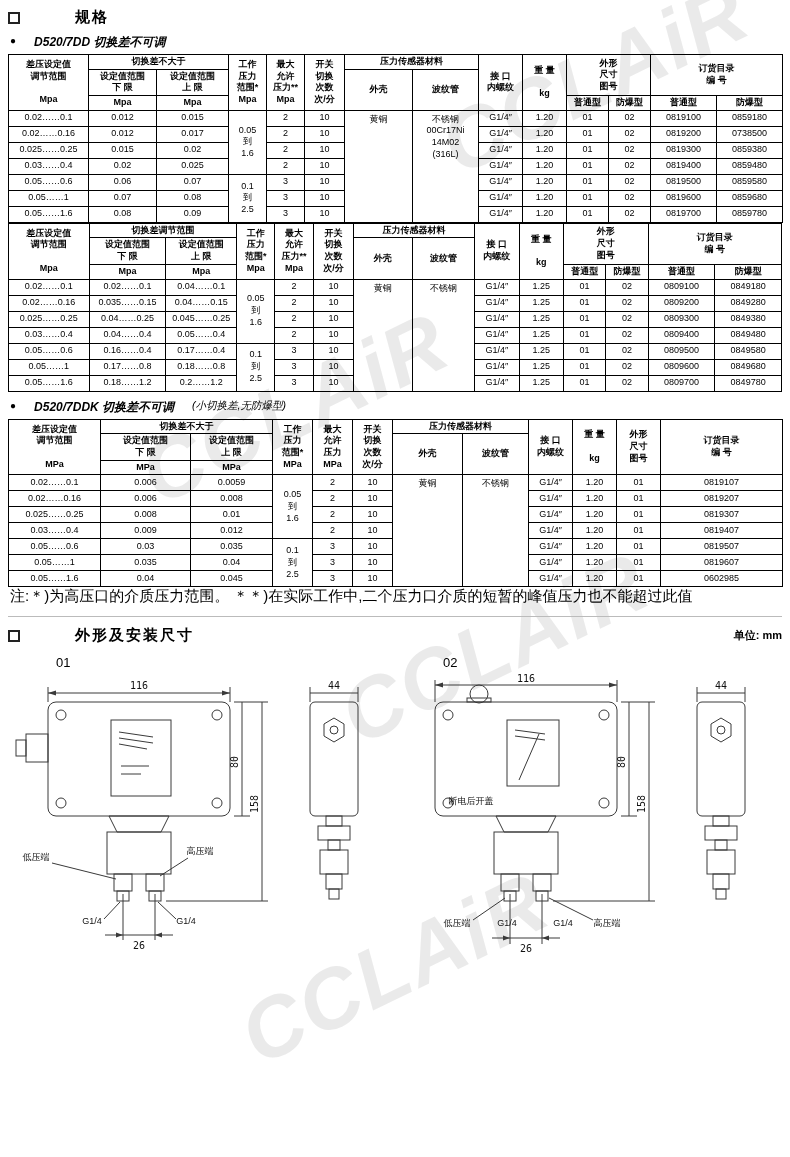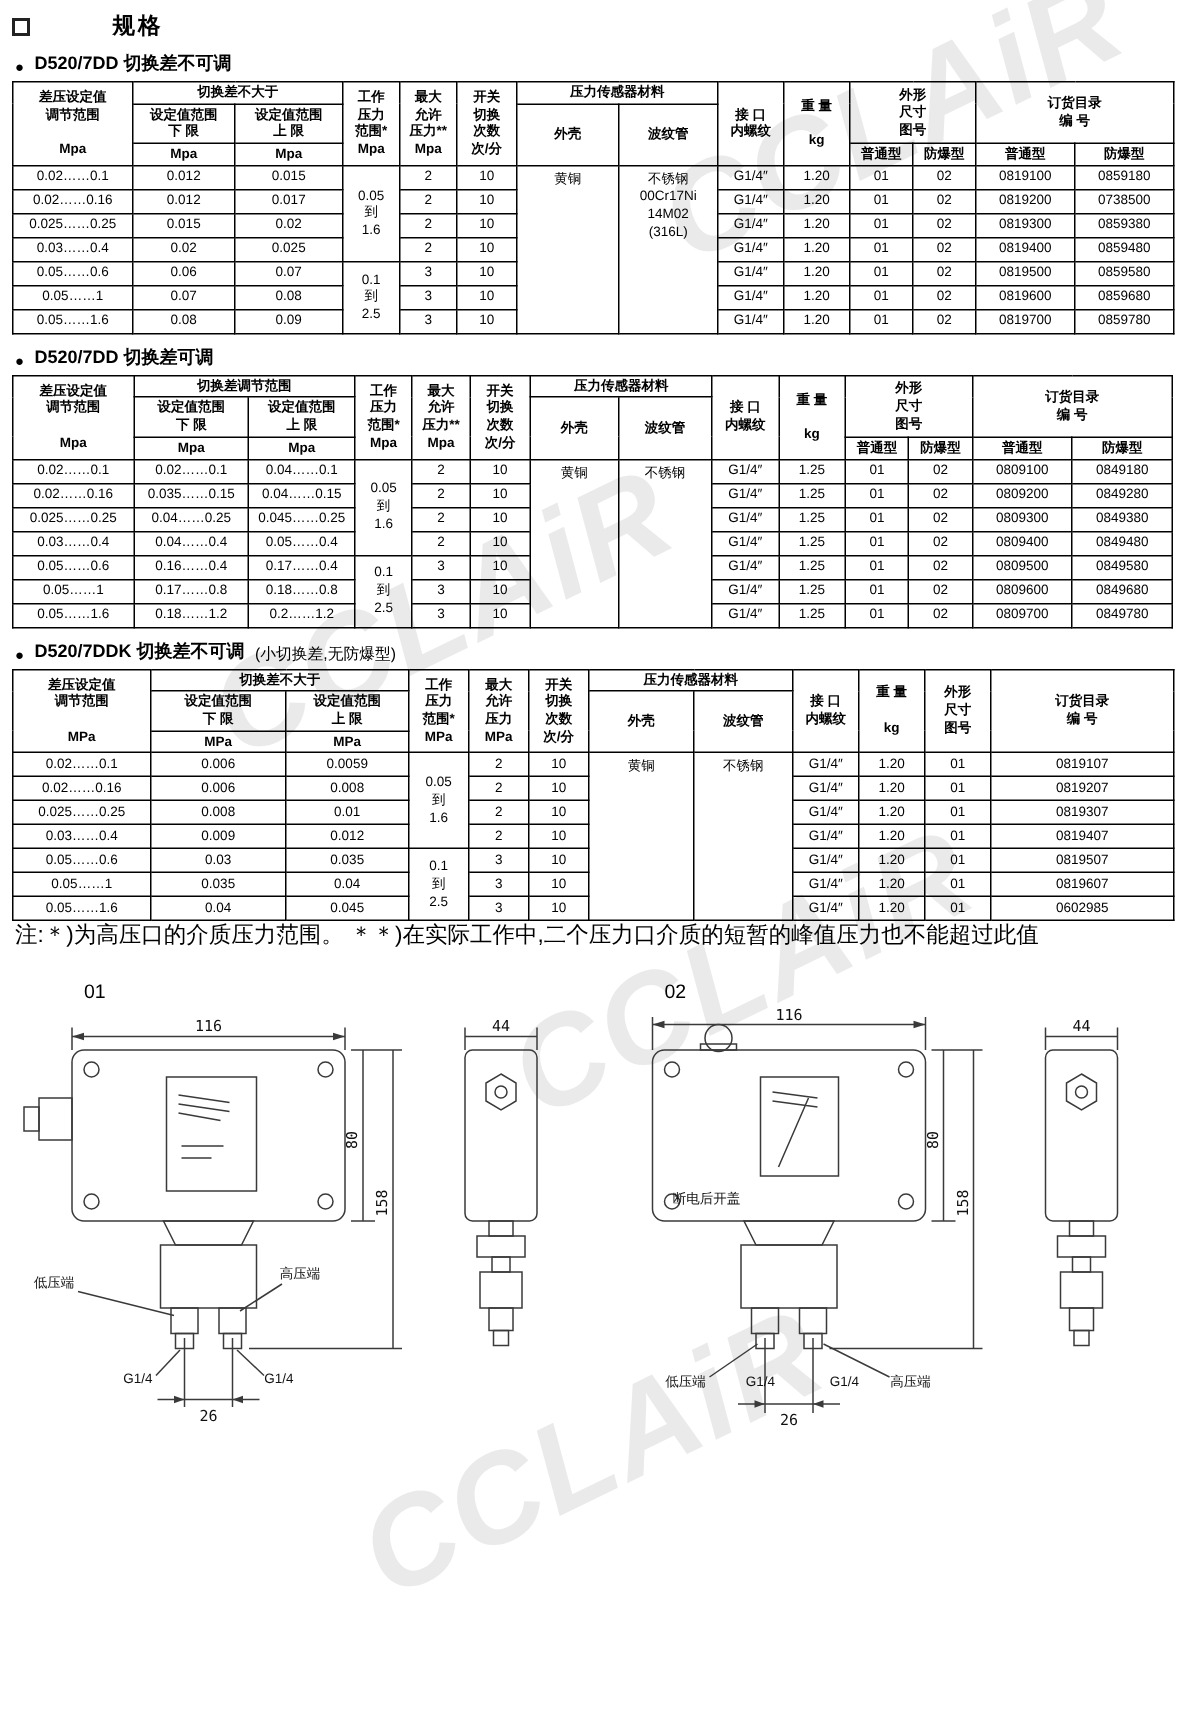--- a/index.html
+++ b/index.html
@@ -8,21 +8,21 @@
   .page { position: relative; width: 790px; height: 1157px; background: #fff; padding: 6px 8px; overflow: hidden; }
   .wm { position: absolute; font-family: "Liberation Sans", sans-serif; font-style: italic; font-weight: bold;
         font-size: 84px; color: rgba(175,175,175,0.26); transform: rotate(-26deg); white-space: nowrap;
         pointer-events: none; z-index: 0; letter-spacing: 2px; }
   .content { position: relative; z-index: 1; }
 
   .sec-head { display: flex; align-items: center; gap: 7px; margin: 2px 0 4px; }
   .sq { width: 12px; height: 12px; border: 2px solid #222; display: inline-block; flex: 0 0 auto; }
   .sec-title { font-size: 15px; font-weight: bold; letter-spacing: 2px; margin-left: 48px; }
 
-  .tbl-title { display: flex; align-items: flex-end; gap: 7px; margin: 7px 0 3px 2px; font-size: 12px; font-weight: bold; }
+  .tbl-title { display: flex; align-items: flex-start; gap: 18px; margin: 7px 0 3px 2px; font-size: 12px; font-weight: bold; font-style: italic; }
   .bullet { line-height: 1; }
   .bullet::before { content: "●"; font-size: 10px; }
   .tbl-sub { font-weight: normal; font-size: 10.5px; }
 
   table { border-collapse: collapse; table-layout: fixed; width: 774px; background: transparent; padding-left: 24px; }
   th, td { border: 1px solid #000; text-align: center; vertical-align: middle; font-size: 9px;
            padding: 1px; white-space: pre-line; line-height: 1.3; overflow: hidden; }
   th { font-weight: bold; }
   td { height: 16px; }
   .vtop { vertical-align: top; padding-top: 3px; }
@@ -227,24 +227,20 @@
             <td>G1/4″</td>
             <td>1.20</td>
             <td>01</td>
             <td>02</td>
             <td>0819700</td>
             <td>0859780</td>
           </tr>
         </tbody>
     </table>
 
-    <div class="tbl-title">
-      <span class="bullet"></span>
-      <span>D520/7DD 切换差可调</span>
-    </div>
     <table>
       <colgroup>
         <col style="width:80px">
           <col style="width:76px">
           <col style="width:70px">
           <col style="width:38px">
         <col style="width:38px">
           <col style="width:40px">
           <col style="width:58px">
           <col style="width:62px">
@@ -554,20 +550,25 @@
             <td>G1/4″</td>
             <td>1.20</td>
             <td>01</td>
             <td>0602985</td>
           </tr>
         </tbody>
     </table>
 
     <div class="note">注:＊)为高压口的介质压力范围。  ＊＊)在实际工作中,二个压力口介质的短暂的峰值压力也不能超过此值</div>
 
+    <div class="sec2-head">
+      <span class="sq"></span>
+      <span class="sec-title">外形及安装尺寸</span>
+      <span class="unit">单位: mm</span>
+    </div>
 
     <div class="drawings">
 
       <div class="drawblock">
         <div class="drawlabel">01</div>
         <svg class="drawing" width="368" height="300" viewBox="0 0 368 300">
           <g>
             <line x1="40" y1="30" x2="40" y2="15"></line>
               <line x1="222" y1="30" x2="222" y2="15"></line>
             <line x1="40" y1="21" x2="222" y2="21"></line>

